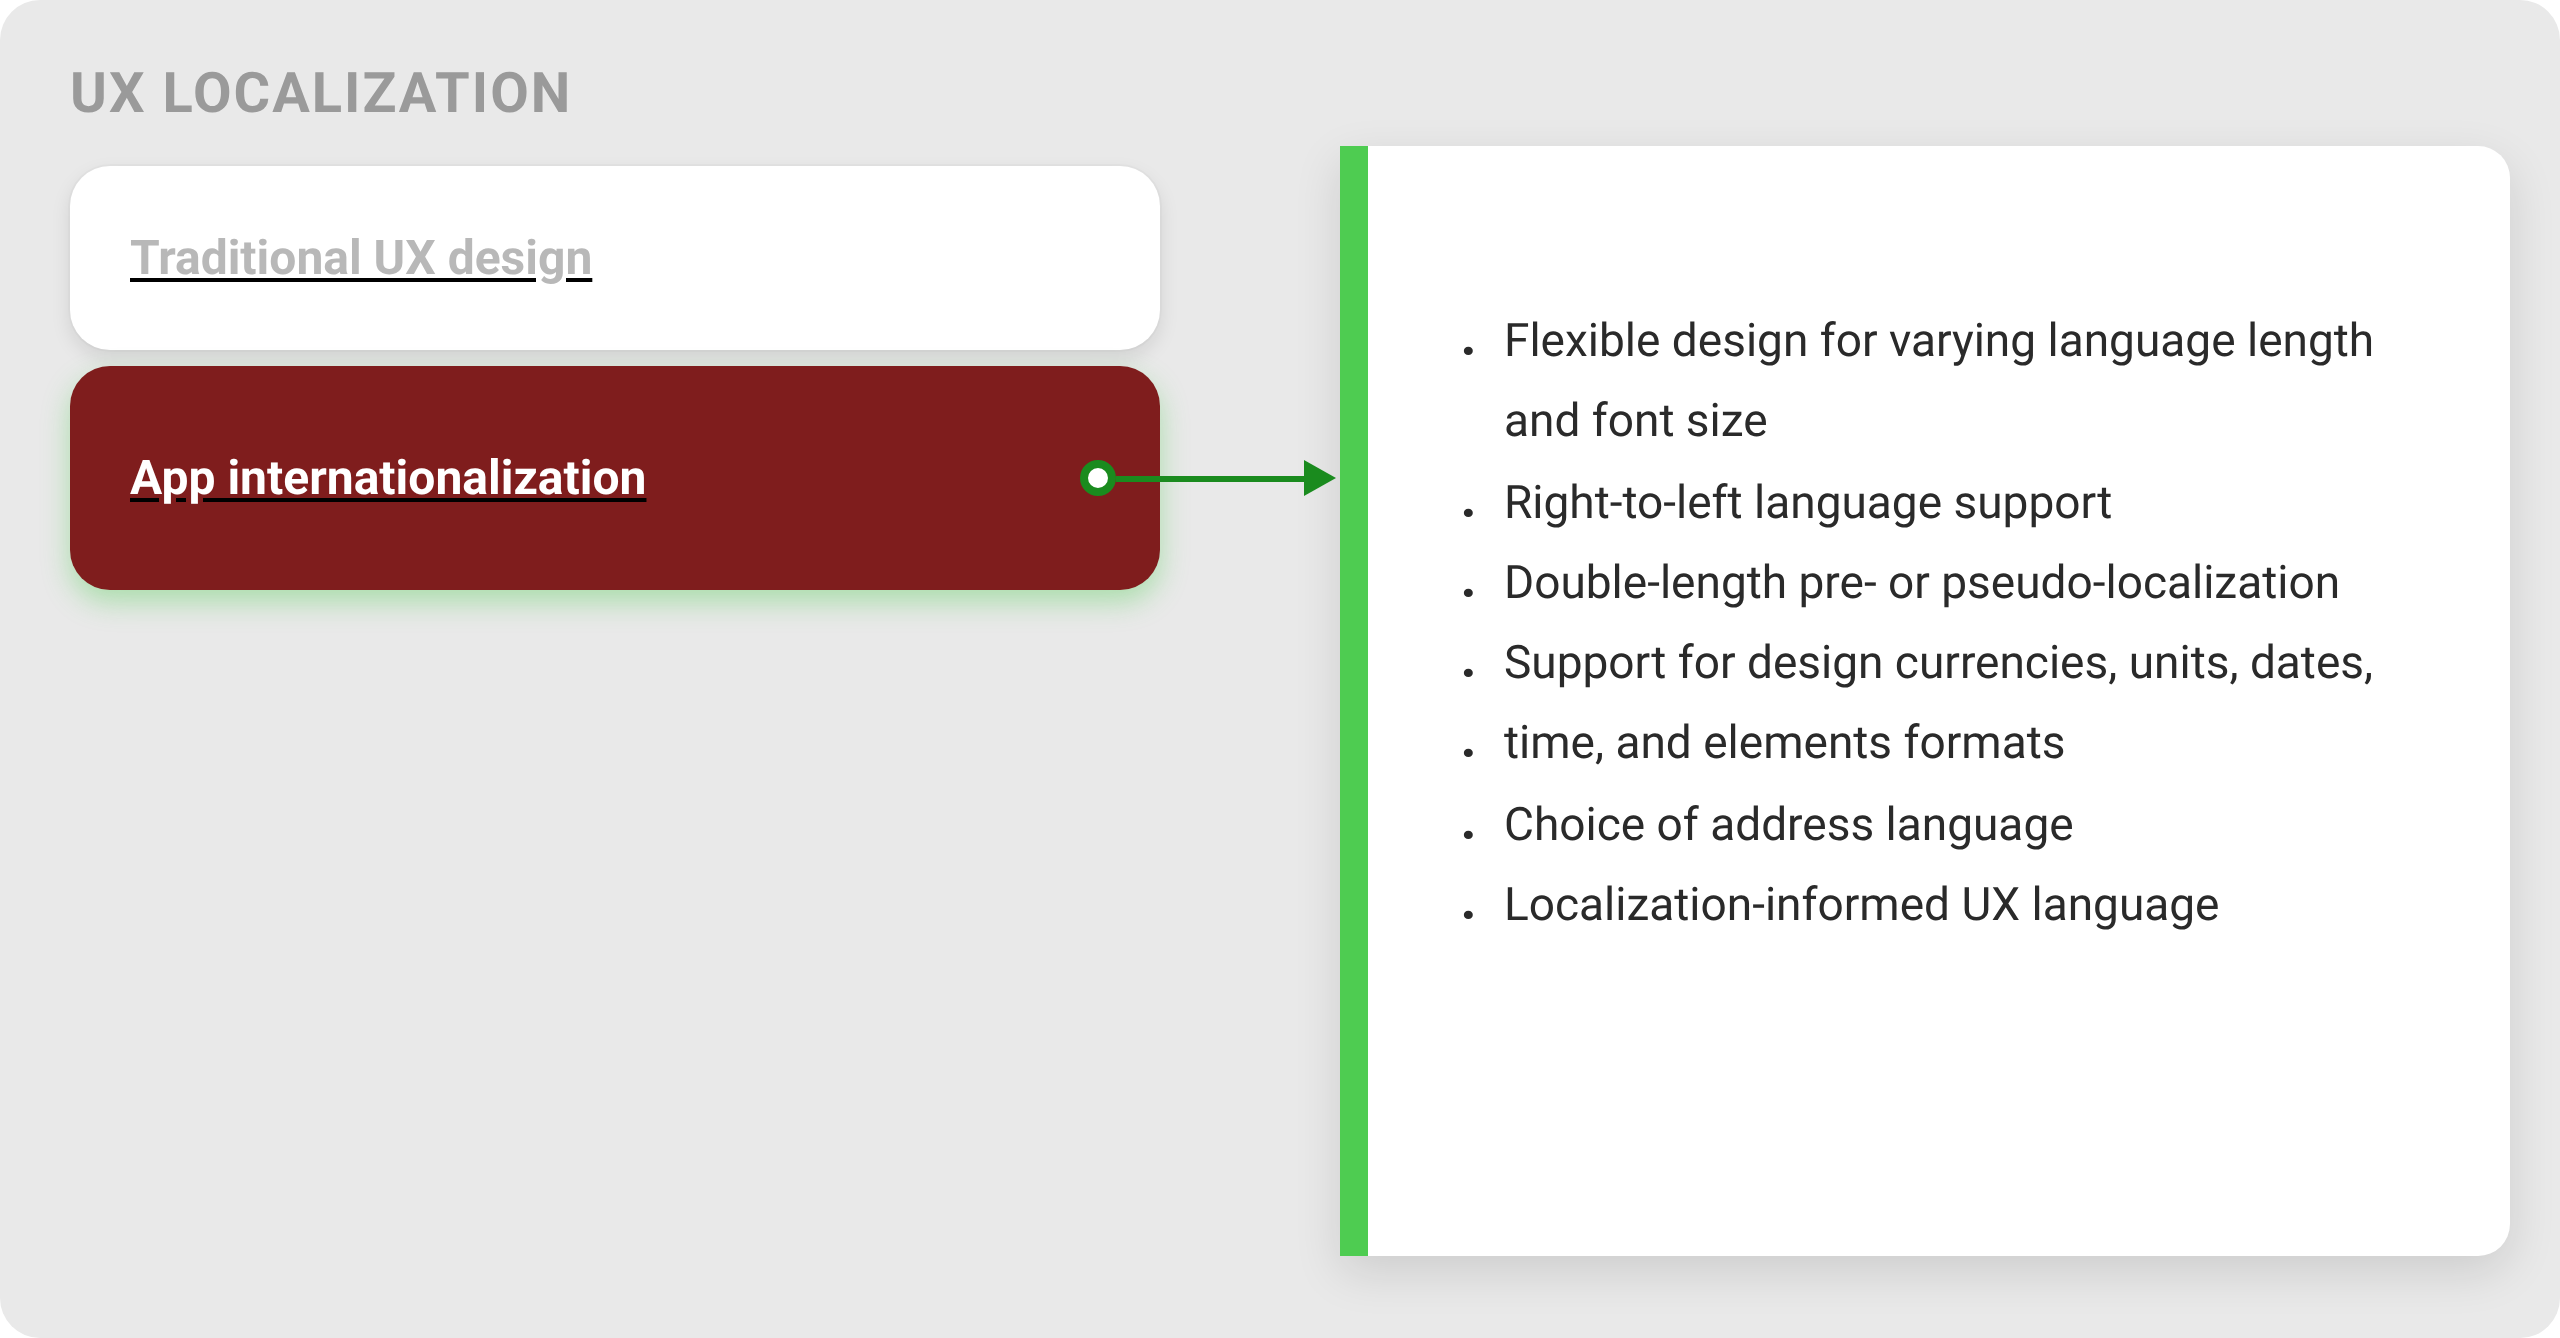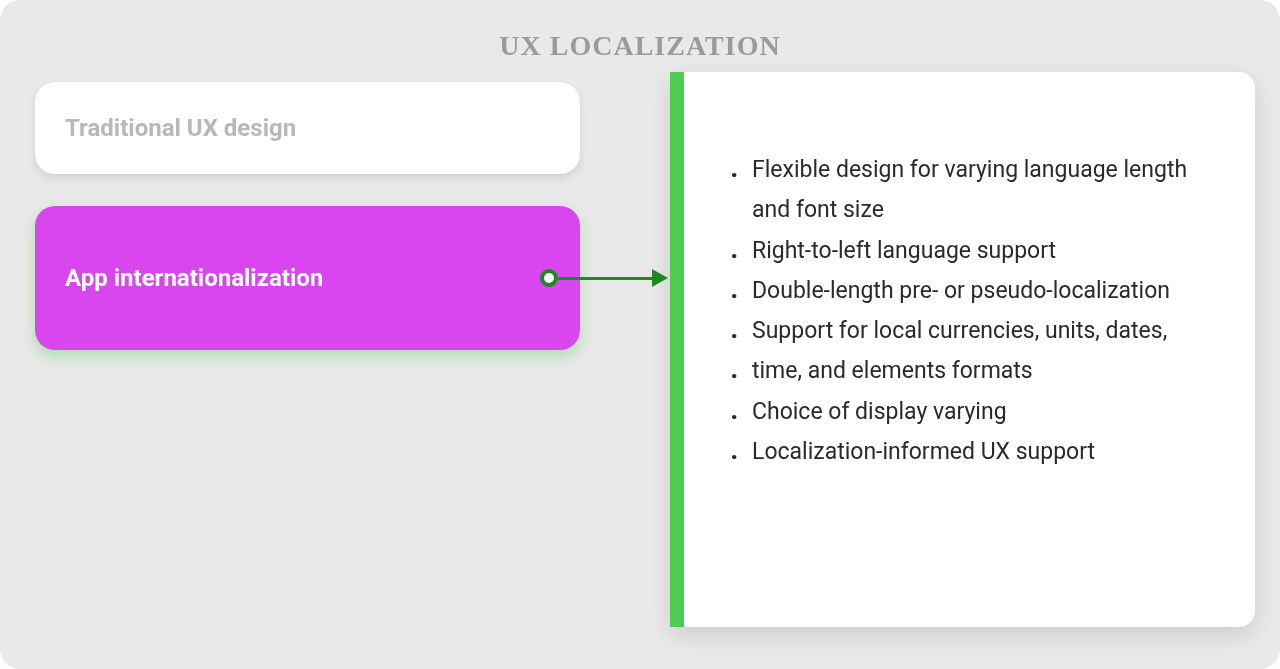--- a/index.html
+++ b/index.html
@@ -16,54 +16,54 @@
     .container {
       background: #e9e9e9;
       border-radius: 20px;
       padding: 30px 35px 45px 35px;
       margin: 0;
       width: 100%;
       height: 100%;
       position: relative;
     }
     .heading {
-      text-align: center;
+      text-align: left;
       font-size: 28px;
       font-weight: 700;
       color: #9a9a9a;
       letter-spacing: 1px;
       margin-bottom: 20px;
-      font-family: Liberation Serif, serif;
     }
     .content {
       display: flex;
       gap: 0;
       position: relative;
     }
     .left-col {
       width: 545px;
       display: flex;
       flex-direction: column;
-      gap: 32px;
+      gap: 8px;
+      text-decoration: underline;
     }
     .tab {
       background: #fff;
       border-radius: 20px;
       padding: 32px 30px;
       font-size: 24px;
       font-weight: 700;
       color: #b8b8b8;
       box-shadow: 0 4px 10px rgba(0,0,0,0.1), 0 0 0 1px rgba(0,0,0,0.02);
       position: relative;
     }
     .tab.active {
-      background: #d946ef;
+      background: #7f1d1d;
       color: #fff;
       box-shadow: 0 6px 14px rgba(78,204,81,0.4);
-      padding: 58px 30px;
+      padding: 42px 30px;
     }
     .connector {
       position: absolute;
       top: 50%;
       left: 505px;
       transform: translateY(-50%);
       display: flex;
       align-items: center;
       z-index: 5;
     }
@@ -141,21 +141,21 @@
           <div class="connector-arrow"></div>
         </div>
       </div>
     </div>
     <div class="right-col">
       <div class="detail-panel">
         <ul class="detail-list">
           <li>Flexible design for varying language length and font size</li>
           <li>Right-to-left language support</li>
           <li>Double-length pre- or pseudo-localization</li>
-          <li>Support for local currencies, units, dates,</li>
+          <li>Support for design currencies, units, dates,</li>
           <li>time, and elements formats</li>
-          <li>Choice of display varying</li>
-          <li>Localization-informed UX support</li>
+          <li>Choice of address language</li>
+          <li>Localization-informed UX language</li>
         </ul>
       </div>
     </div>
   </div>
 </div>
 
 </body></html>

